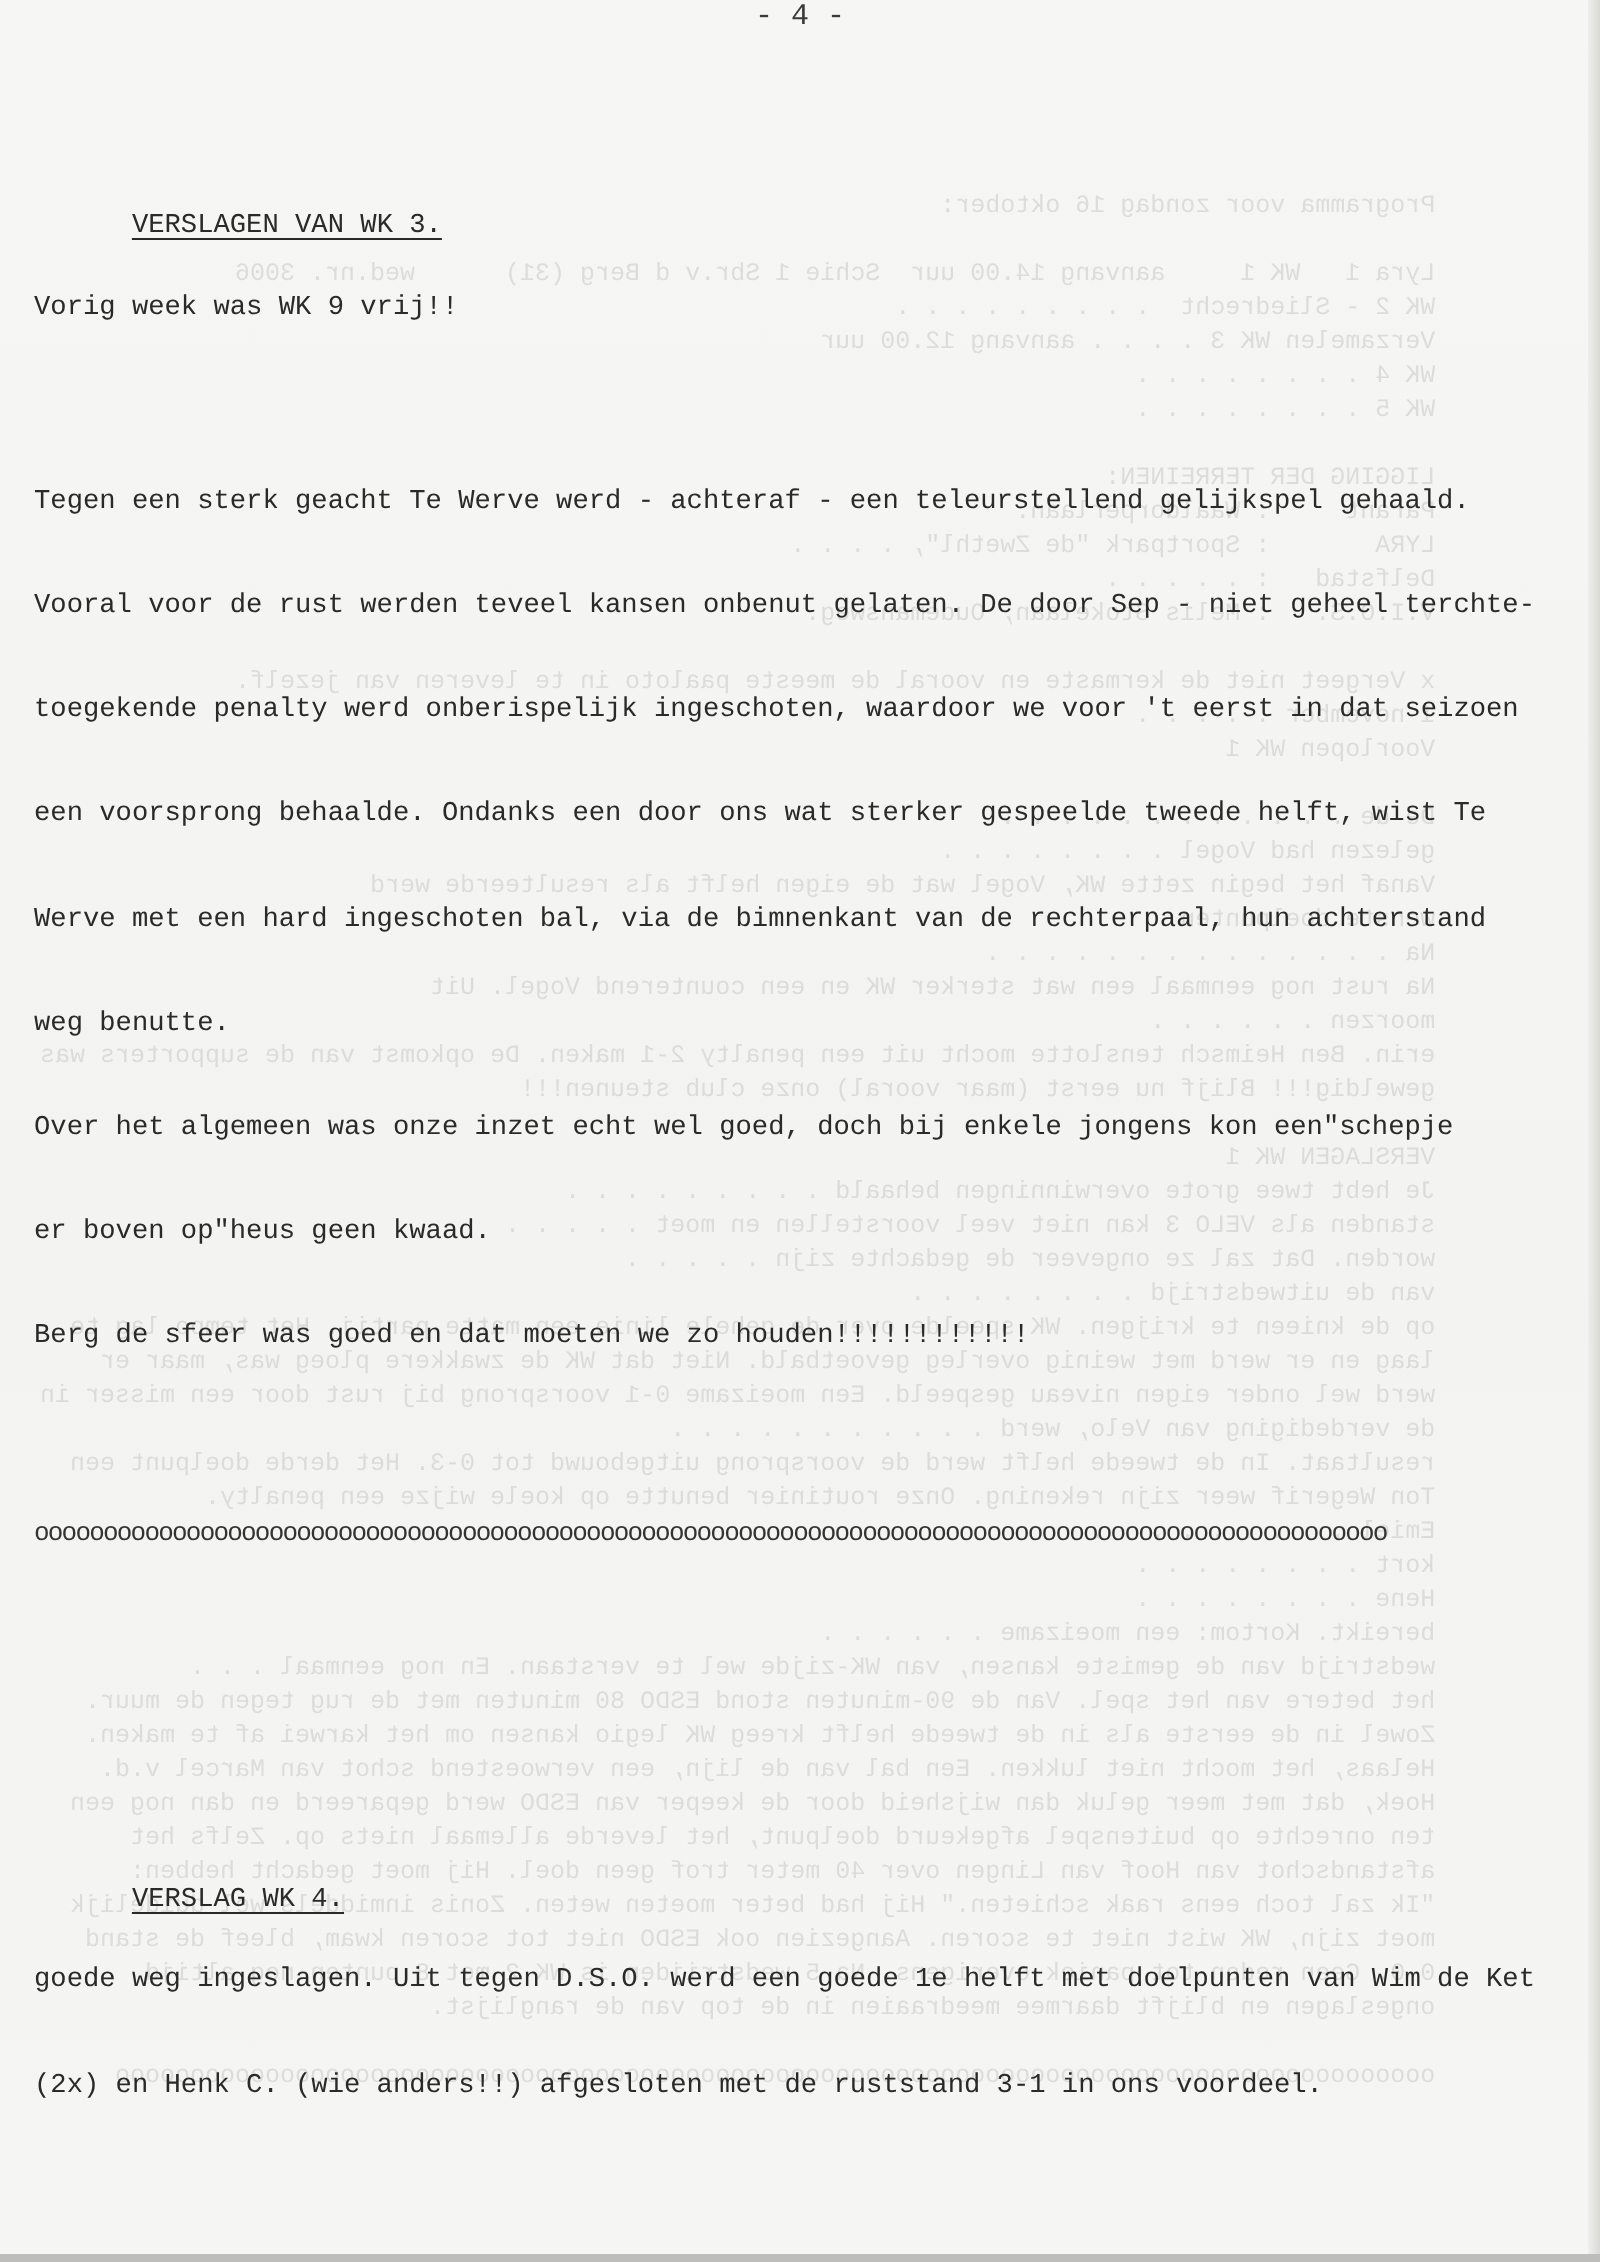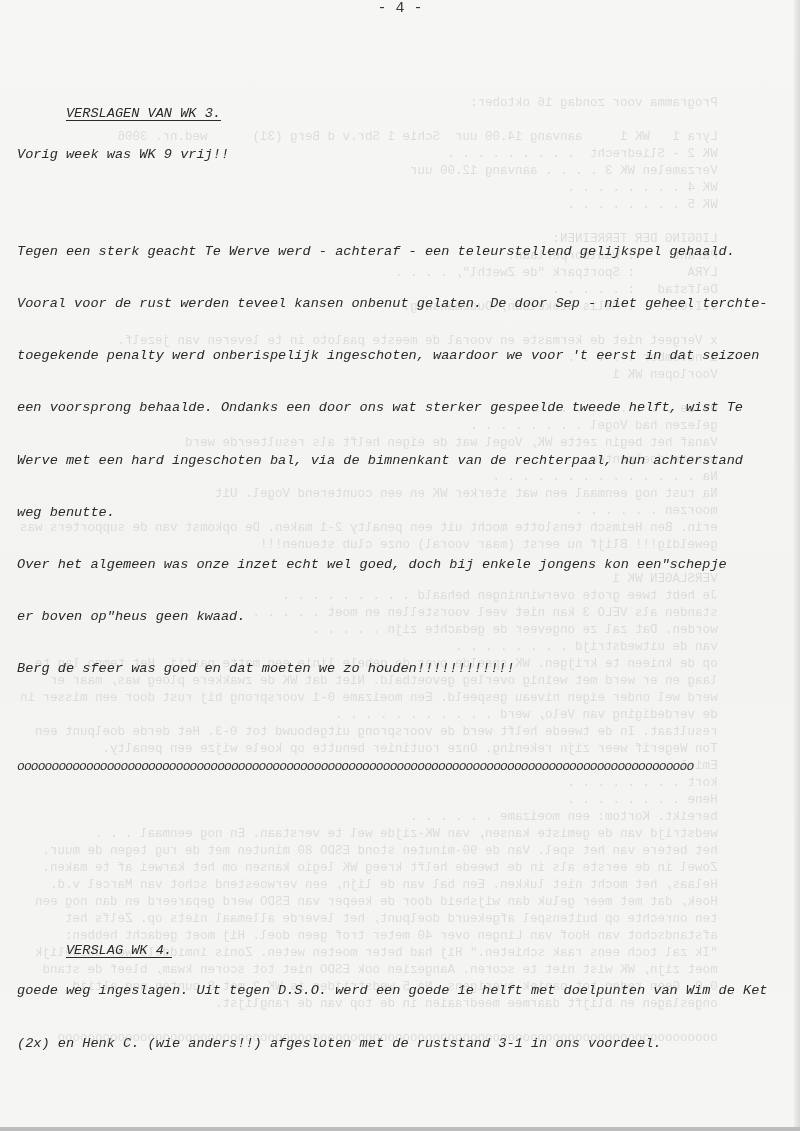--- a/index.html
+++ b/index.html
@@ -40,21 +40,21 @@
   .heading {
     display: inline-block; text-decoration: underline; text-underline-offset: 3px;
     margin-bottom: 6px;
   }
   .line { display: block; height: 17.4px; }
   .gap { display: block; height: 10px; }
   .sep {
     display: block; height: 17.4px; overflow: hidden; letter-spacing: -0.9px;
     font-size: 13px; color: #333;
   }
-  .section { display: block; font-style: italic; }
+  .section { display: block; }
 </style>
 </head>
 <body>
 
 <div class="page">
 
   <div class="bleed" style="left:20px; top:95px;">Programma voor zondag 16 oktober:
 
 Lyra 1   WK 1     aanvang 14.00 uur  Schie 1 Sbr.v d Berg (31)      wed.nr. 3006
 WK 2 - Sliedrecht  . . . . . . . . .

